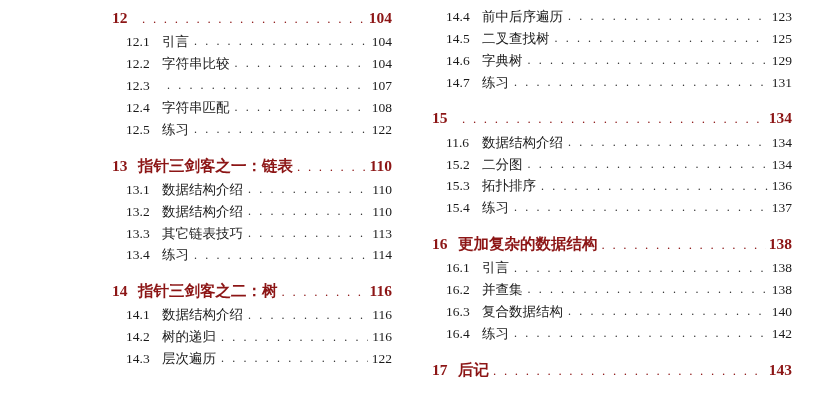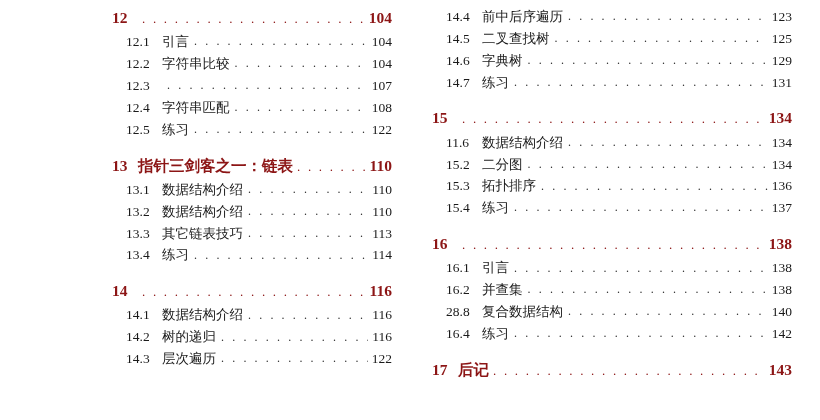--- a/index.html
+++ b/index.html
@@ -173,20 +173,21 @@
         <span class="page">113</span>
       </div>
       <div class="section">
         <span class="num">13.4</span>
         <span class="title">练习</span>
         <span class="leader">. . . . . . . . . . . . . . . . . . . . . . . . . . . . . . . . . . . . . . . . . . . . . . . . . . . .</span>
         <span class="page">114</span>
       </div>
       <div class="chapter">
         <span class="num">14</span>
+        <span class="title">指针三剑客之二：树</span>
         <span class="leader">. . . . . . . . . . . . . . . . . . . . . . . . . . . . . . . . . . . . . . . . . . . . . . . . . . . .</span>
         <span class="page">116</span>
       </div>
       <div class="section">
         <span class="num">14.1</span>
         <span class="title">数据结构介绍</span>
         <span class="leader">. . . . . . . . . . . . . . . . . . . . . . . . . . . . . . . . . . . . . . . . . . . . . . . . . . . .</span>
         <span class="page">116</span>
       </div>
       <div class="section">
@@ -251,37 +252,38 @@
         <span class="page">136</span>
       </div>
       <div class="section">
         <span class="num">15.4</span>
         <span class="title">练习</span>
         <span class="leader">. . . . . . . . . . . . . . . . . . . . . . . . . . . . . . . . . . . . . . . . . . . . . . . . . . . .</span>
         <span class="page">137</span>
       </div>
       <div class="chapter">
         <span class="num">16</span>
+        <span class="title">更加复杂的数据结构</span>
         <span class="leader">. . . . . . . . . . . . . . . . . . . . . . . . . . . . . . . . . . . . . . . . . . . . . . . . . . . .</span>
         <span class="page">138</span>
       </div>
       <div class="section">
         <span class="num">16.1</span>
         <span class="title">引言</span>
         <span class="leader">. . . . . . . . . . . . . . . . . . . . . . . . . . . . . . . . . . . . . . . . . . . . . . . . . . . .</span>
         <span class="page">138</span>
       </div>
       <div class="section">
         <span class="num">16.2</span>
         <span class="title">并查集</span>
         <span class="leader">. . . . . . . . . . . . . . . . . . . . . . . . . . . . . . . . . . . . . . . . . . . . . . . . . . . .</span>
         <span class="page">138</span>
       </div>
       <div class="section">
-        <span class="num">28.8</span>
+        <span class="num">16.3</span>
         <span class="title">复合数据结构</span>
         <span class="leader">. . . . . . . . . . . . . . . . . . . . . . . . . . . . . . . . . . . . . . . . . . . . . . . . . . . .</span>
         <span class="page">140</span>
       </div>
       <div class="section">
         <span class="num">16.4</span>
         <span class="title">练习</span>
         <span class="leader">. . . . . . . . . . . . . . . . . . . . . . . . . . . . . . . . . . . . . . . . . . . . . . . . . . . .</span>
         <span class="page">142</span>
       </div>

